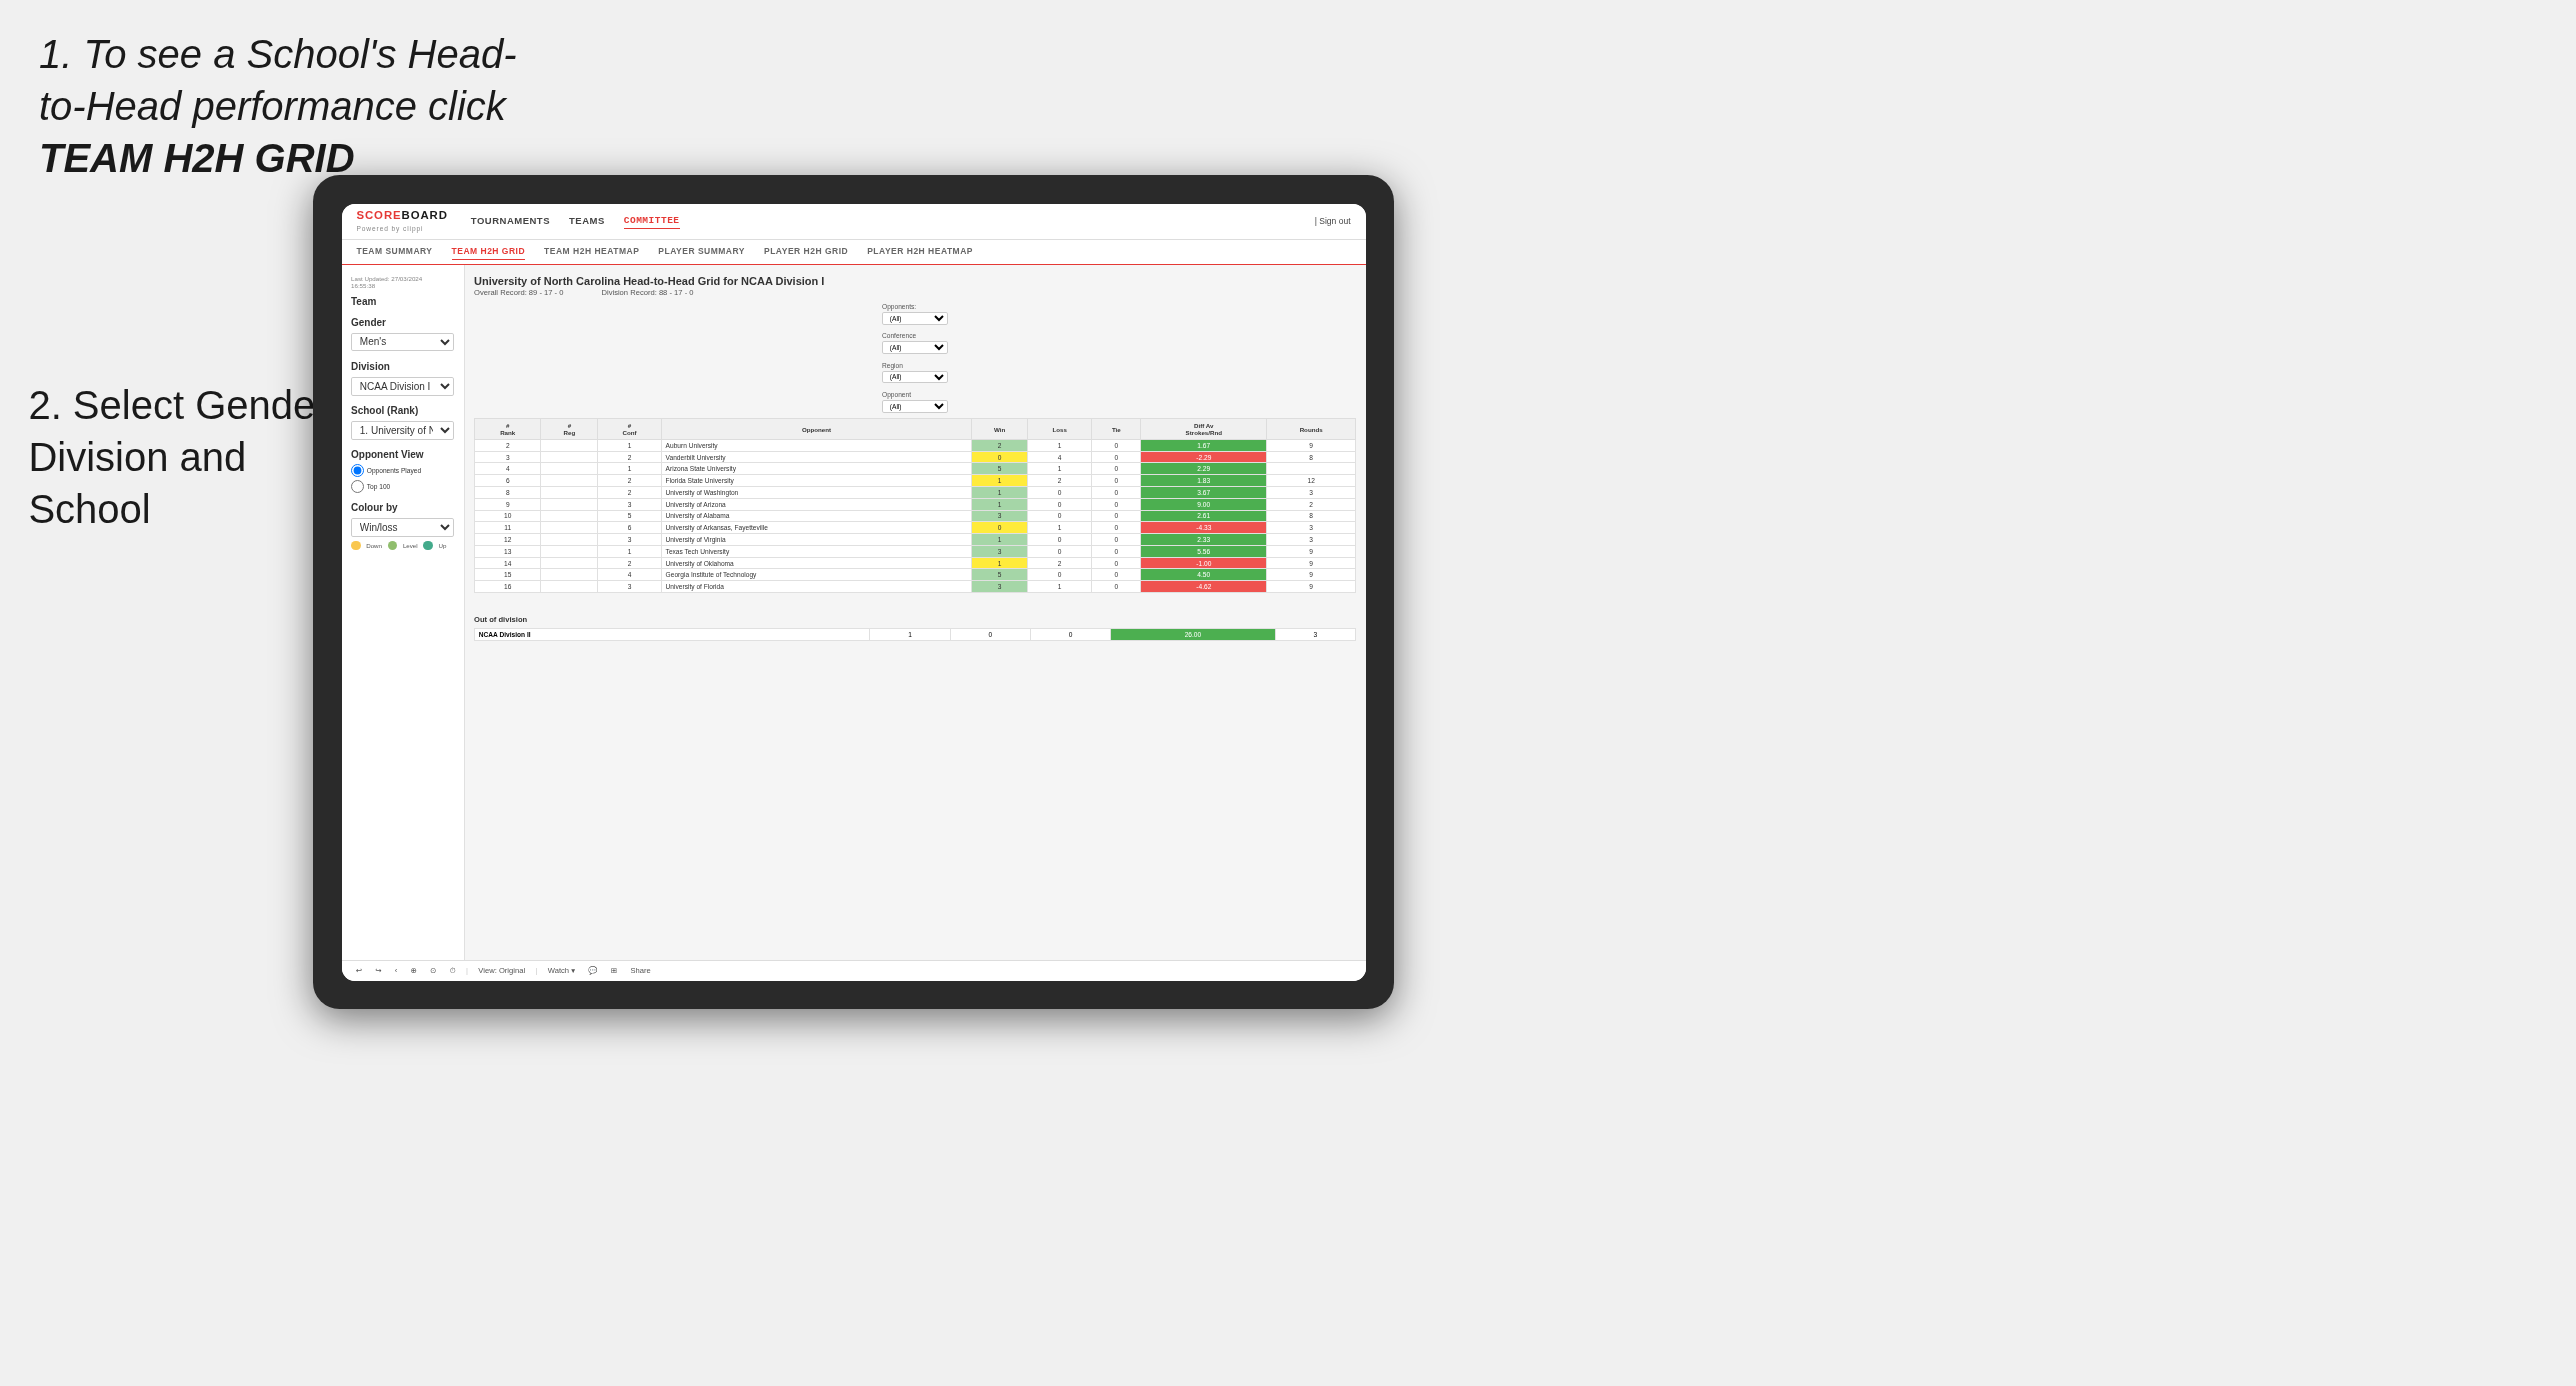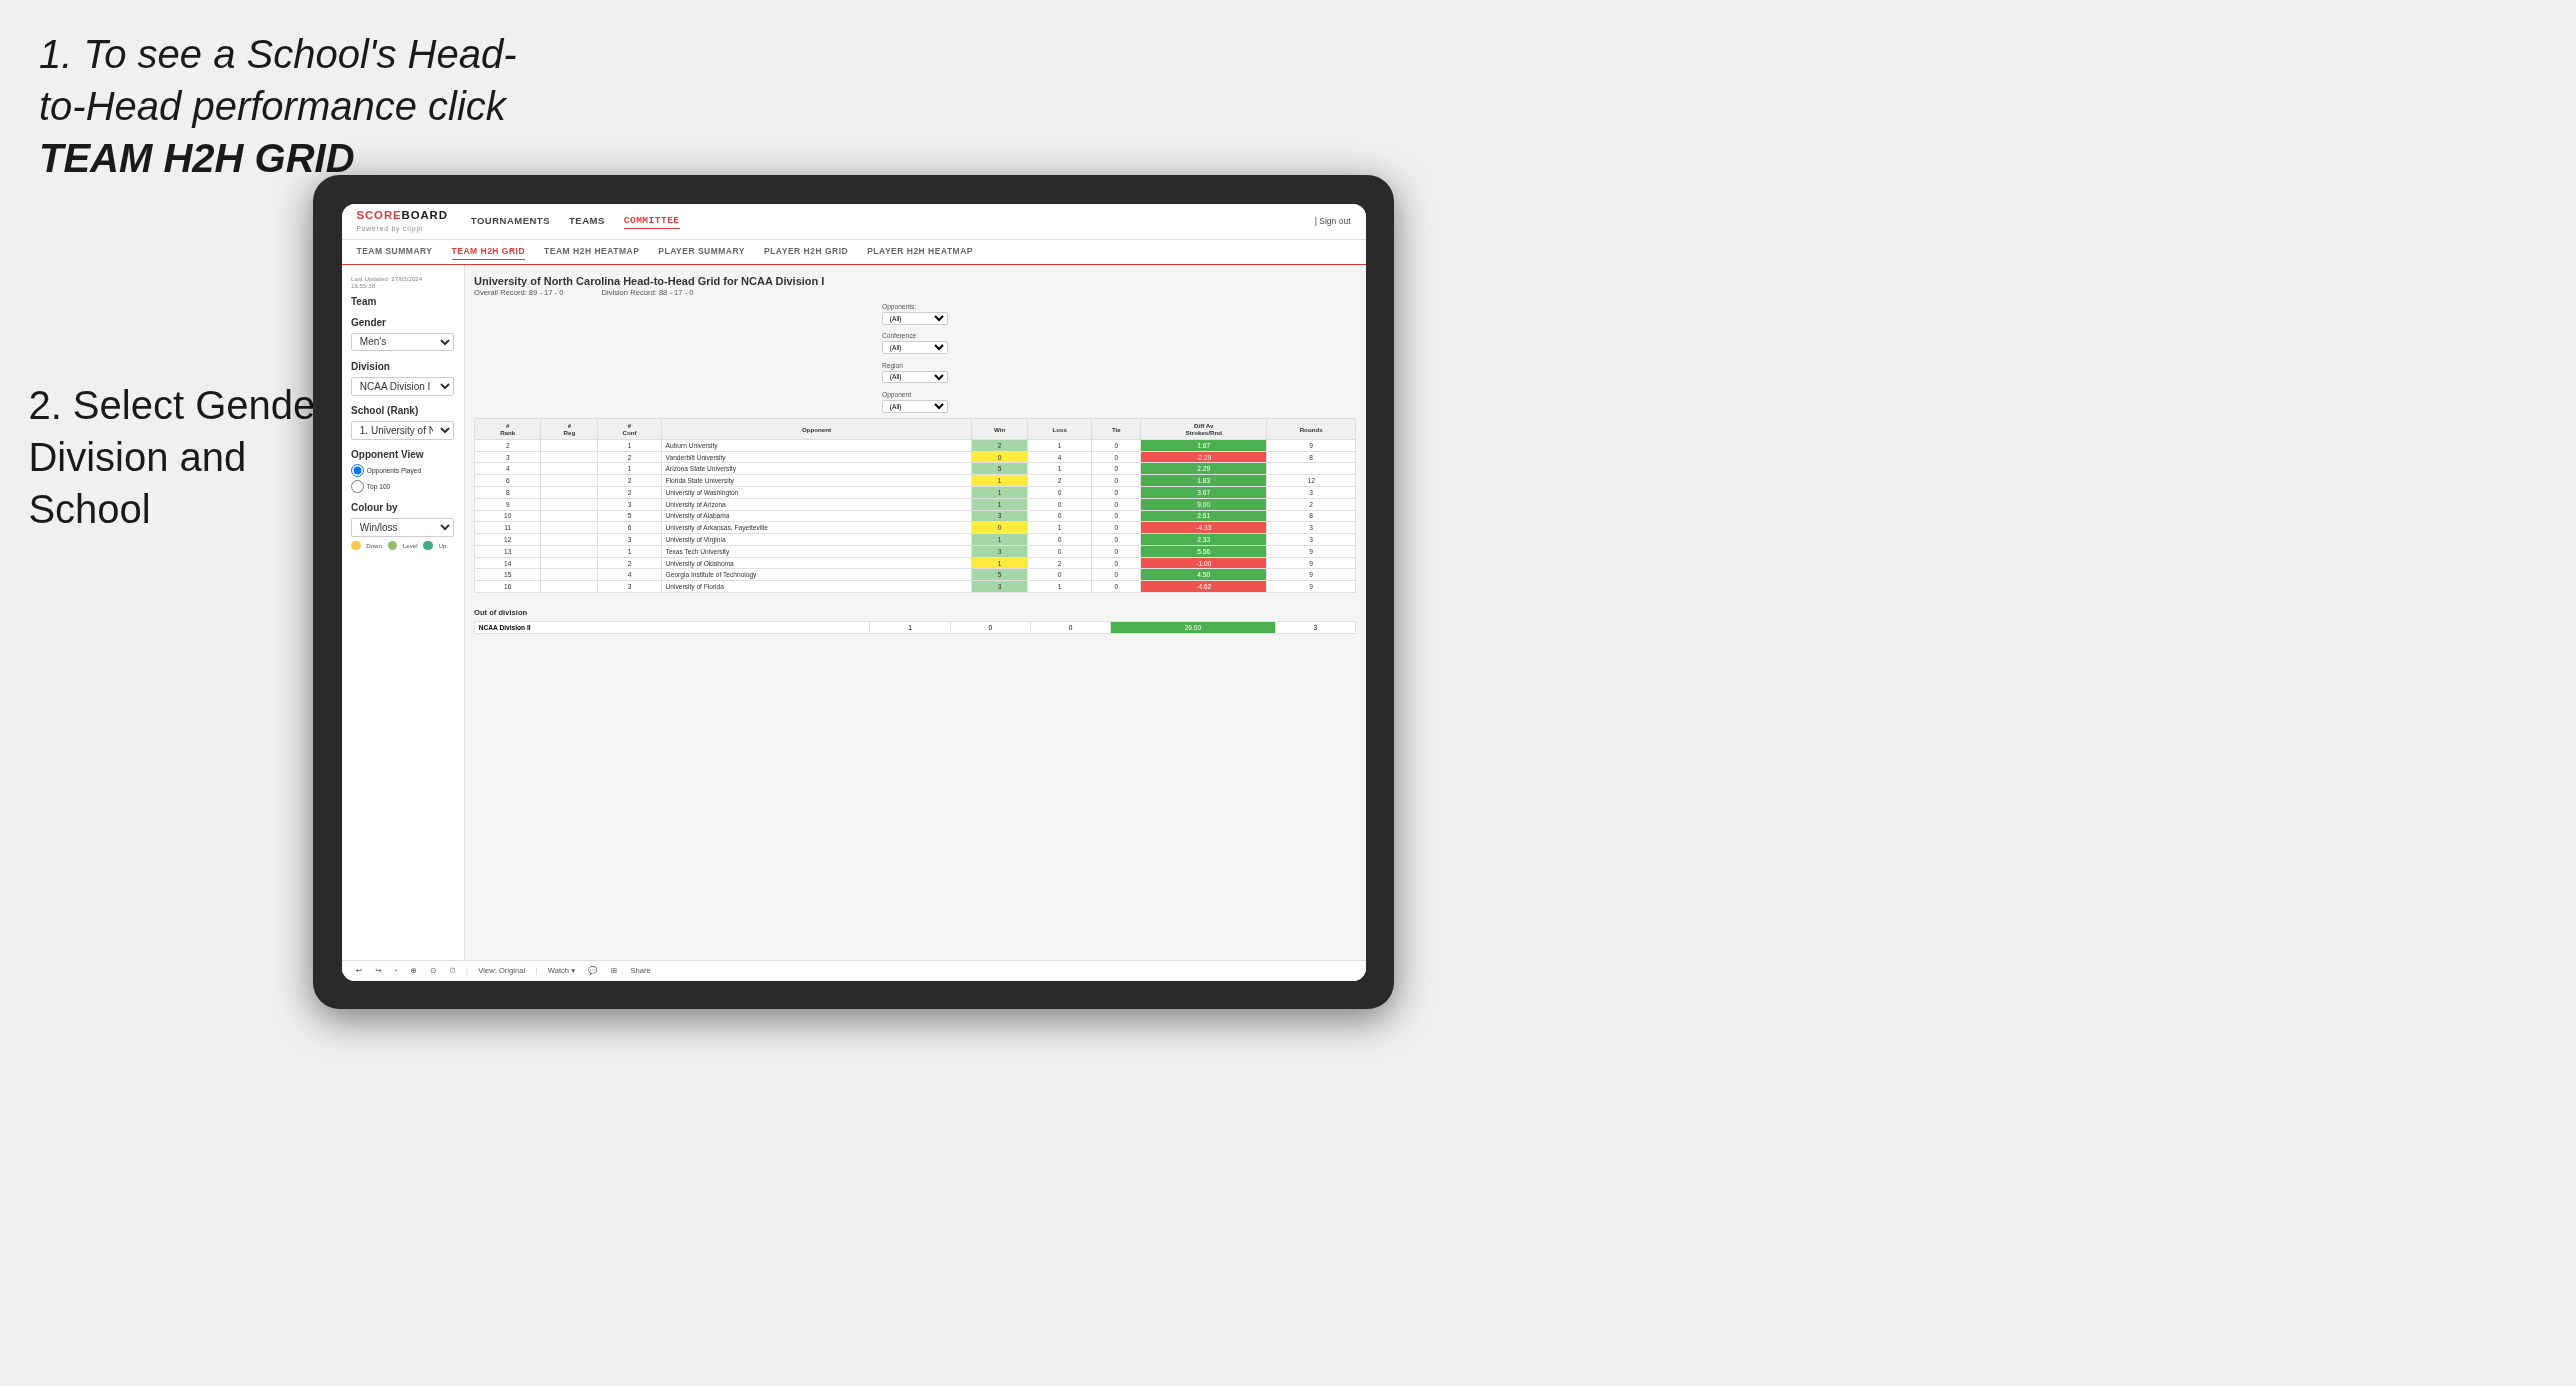--- a/index.html
+++ b/index.html
@@ -226,21 +226,21 @@
     .h2h-table td {
       border: 0.9px solid #e0e0e0;
       padding: 1.9px 3.8px;
       font-size: 6.6px;
       color: #333;
     }
     .h2h-table td.team-name { text-align: left; }
     .h2h-table td.num { text-align: center; }
 
     .out-of-division {
-      margin-top: 15px;
+      margin-top: 22px;
       font-size: 7.6px;
       font-weight: 700;
       color: #333;
     }
     .ood-table {
       width: 100%;
       border-collapse: collapse;
       font-size: 6.6px;
       background: #fff;
       margin-top: 3.8px;

